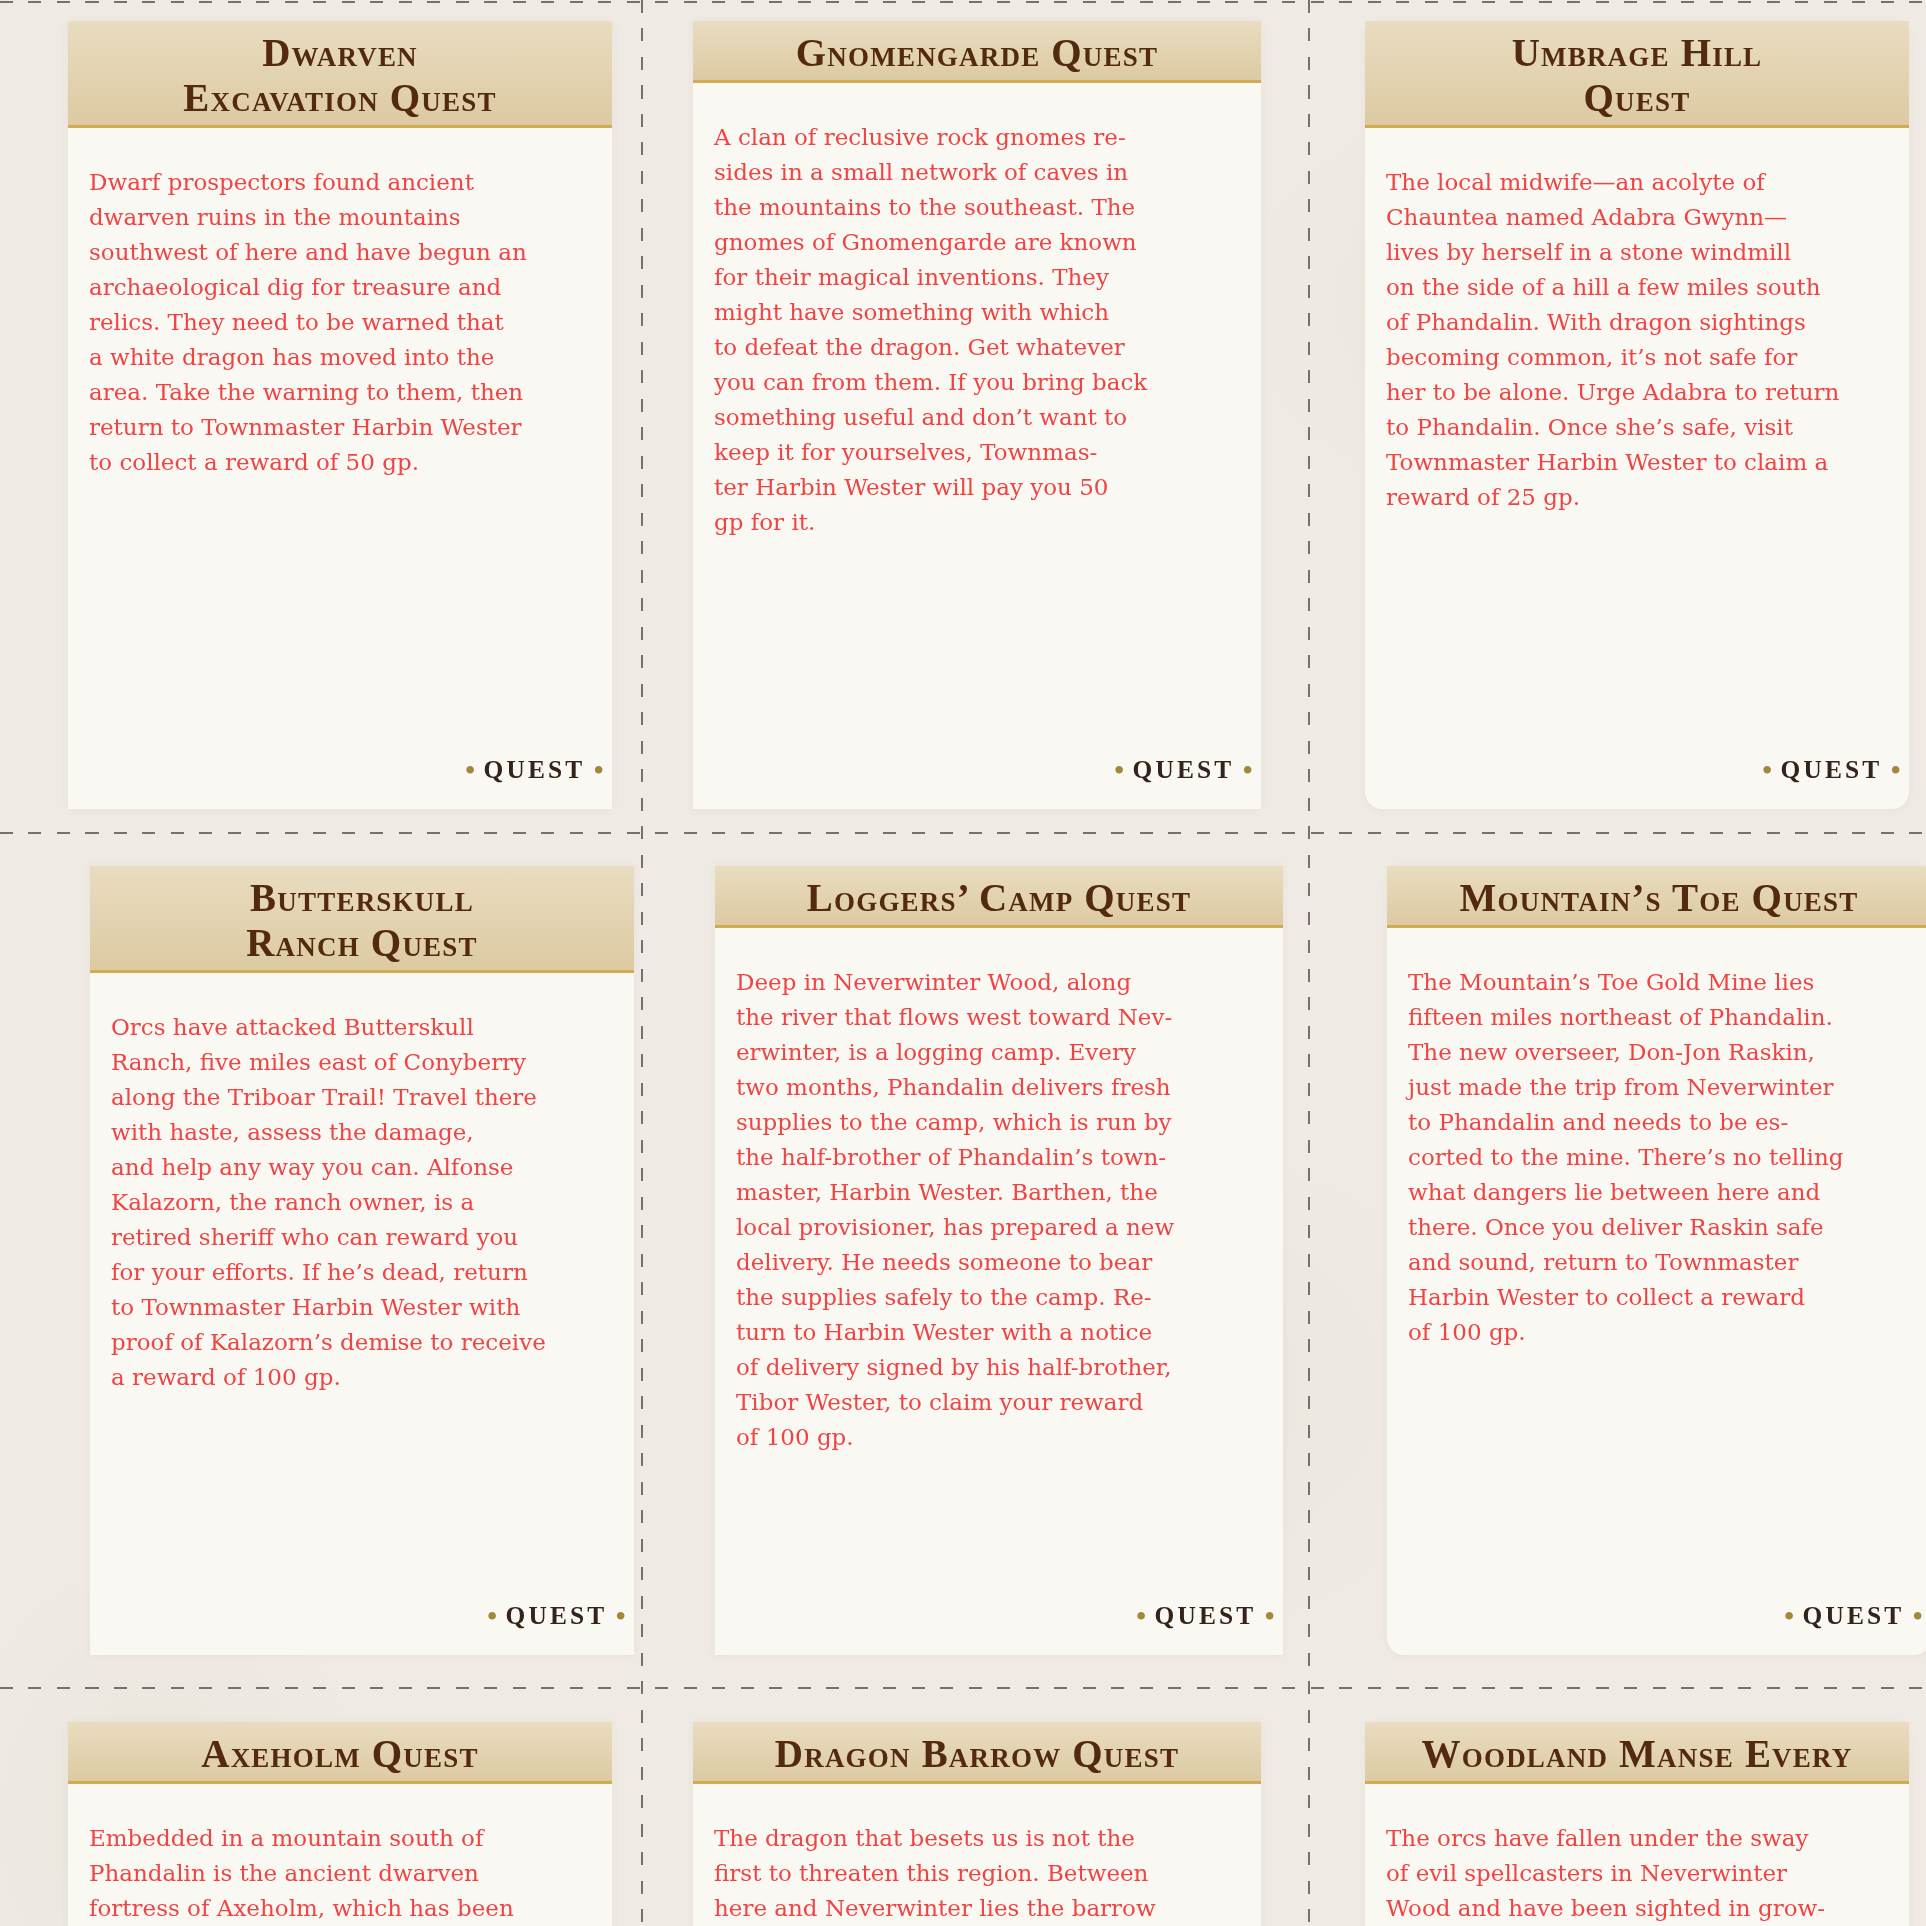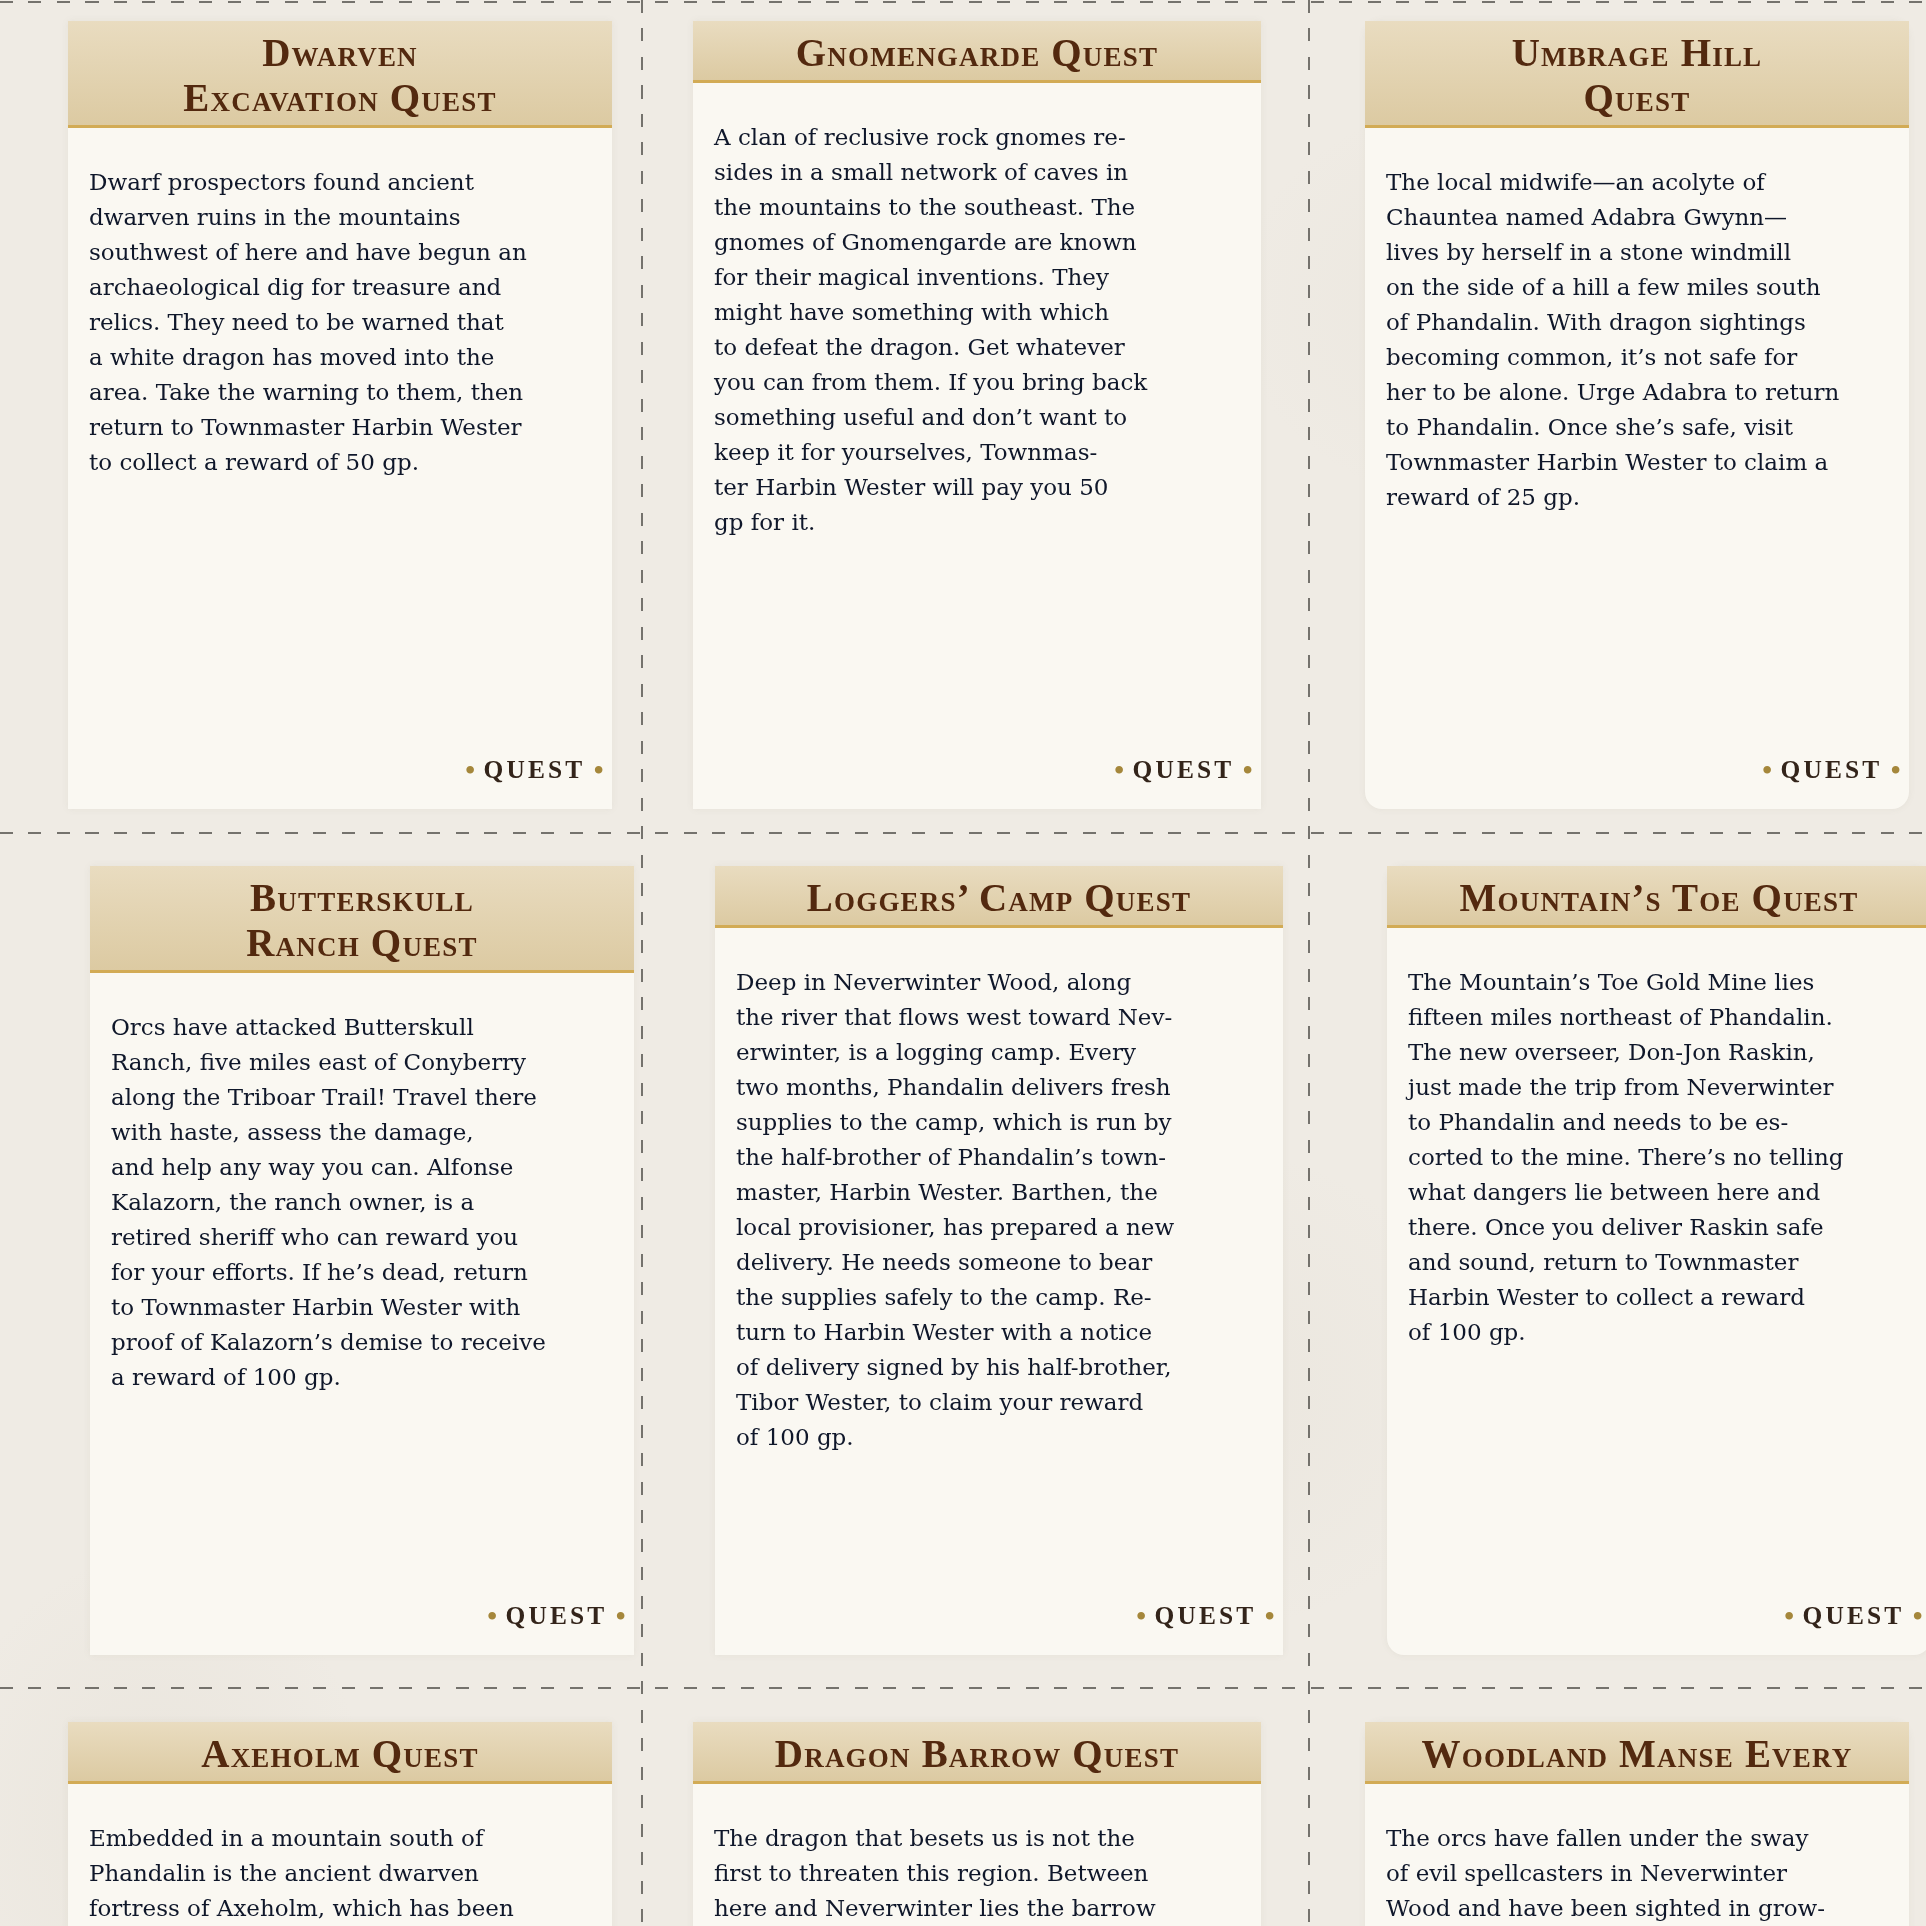--- a/index.html
+++ b/index.html
@@ -43,21 +43,21 @@
     color: #53290f;
     font-size: 39px;
     line-height: 45px;
     padding: 8.5px 3.9px 5.4px;
     letter-spacing: 1.2px;
     white-space: pre;
   }
   .body-text {
     font-size: 23px;
     line-height: 35px;
-    color: #0f172a;
+    color: #ef4444;
     margin: 37px 21px 0 21px;
     white-space: pre;
   }
   .footer {
     position: absolute;
     bottom: 23px; left: 0; right: 0;
     text-align: right;
     font-family: "Liberation Serif", serif;
     font-size: 25.4px;
     font-weight: bold;

